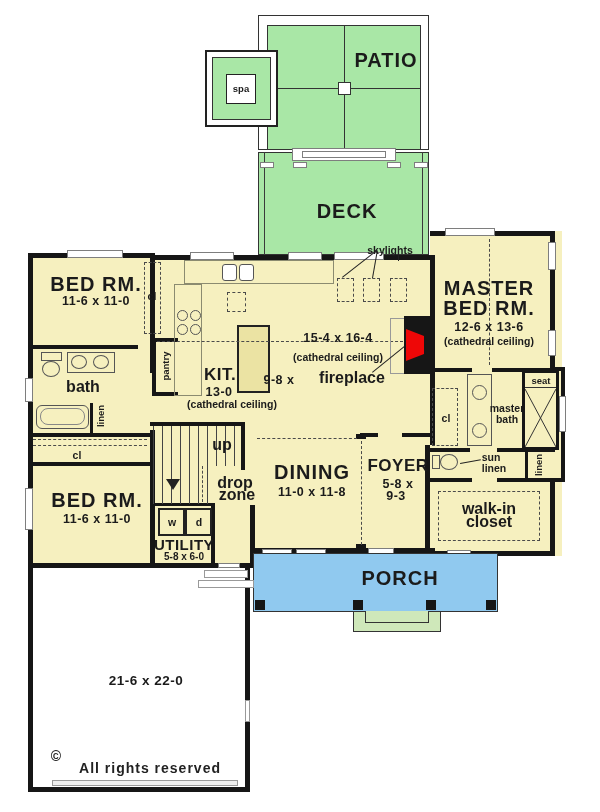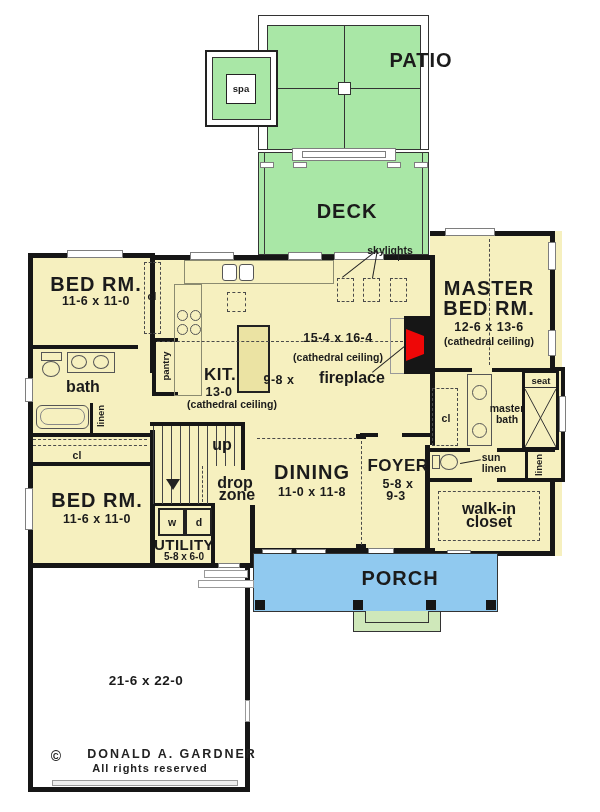--- a/index.html
+++ b/index.html
@@ -35,21 +35,21 @@
 </head>
 <body>
 
 <div id="plan">
 
   <div class="ab" style="left:258px;top:15px;width:171px;height:135px;background:#fff;border:1px solid #333;"></div>
   <div class="ab green" style="left:267px;top:25px;width:154px;height:125px;border:1px solid #333;"></div>
   <div class="ab" style="left:268px;top:88px;width:152px;height:1px;background:#333;"></div>
   <div class="ab" style="left:344px;top:26px;width:1px;height:123px;background:#333;"></div>
   <div class="ab" style="left:338px;top:82px;width:13px;height:13px;background:#fff;border:1px solid #333;"></div>
-  <div class="txt name" style="left:386px;top:60px;margin-left:35px;">PATIO</div>
+  <div class="txt name" style="left:386px;top:60px;">PATIO</div>
 
   <div class="ab" style="left:205px;top:50px;width:73px;height:77px;background:#fff;border:2px solid #222;"></div>
   <div class="ab green" style="left:212px;top:57px;width:59px;height:63px;border:1px solid #333;"></div>
   <div class="ab" style="left:226px;top:74px;width:30px;height:30px;background:#fff;border:1px solid #222;"></div>
   <div class="txt lbl-xs" style="left:241px;top:89px;">spa</div>
 
   <div class="ab green" style="left:258px;top:152px;width:171px;height:103px;border:1px solid #333;"></div>
   <div class="ab" style="left:264px;top:152px;width:1px;height:103px;background:#3a3a3a;"></div>
   <div class="ab" style="left:422px;top:152px;width:1px;height:103px;background:#3a3a3a;"></div>
   <div class="win" style="left:260px;top:162px;width:14px;height:6px;"></div>
@@ -241,16 +241,15 @@
   <div class="ab" style="left:353px;top:611px;width:88px;height:21px;background:#cfe8ba;border:1px solid #333;"></div>
   <div class="ab" style="left:365px;top:611px;width:64px;height:12px;background:#cfe8ba;border:1px solid #333;border-top:none;"></div>
 
   <div class="txt dims" style="left:146px;top:681px;font-size:13.5px;">21-6 x 22-0</div>
   <div class="win" style="left:204px;top:570px;width:44px;height:8px;border-color:#999;"></div>
   <div class="win" style="left:198px;top:580px;width:56px;height:8px;border-color:#999;"></div>
   <div class="win" style="left:245px;top:700px;width:5px;height:22px;border-color:#999;"></div>
   <div class="ab" style="left:52px;top:780px;width:186px;height:6px;background:#eee;border:1px solid #999;"></div>
 
   <div class="txt footer" style="left:57px;top:756px;font-size:14px;">©</div>
-  <div class="txt footer" style="left:172px;top:754px;">DONALD A. GARDNER</div>
-  <div class="txt footer" style="left:150px;top:768px;letter-spacing:1px;font-size:11px;">All rights reserved</div>
+  <div class="txt footer" style="left:150px;top:768px;letter-spacing:1px;font-size:14px;">All rights reserved</div>
 
 </div>
 
 </body></html>

